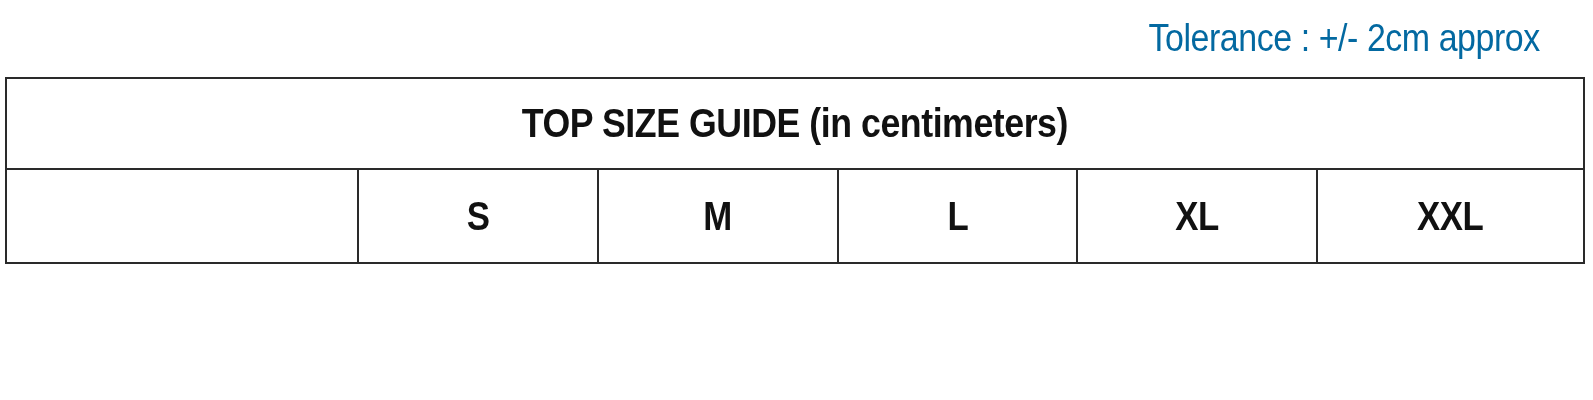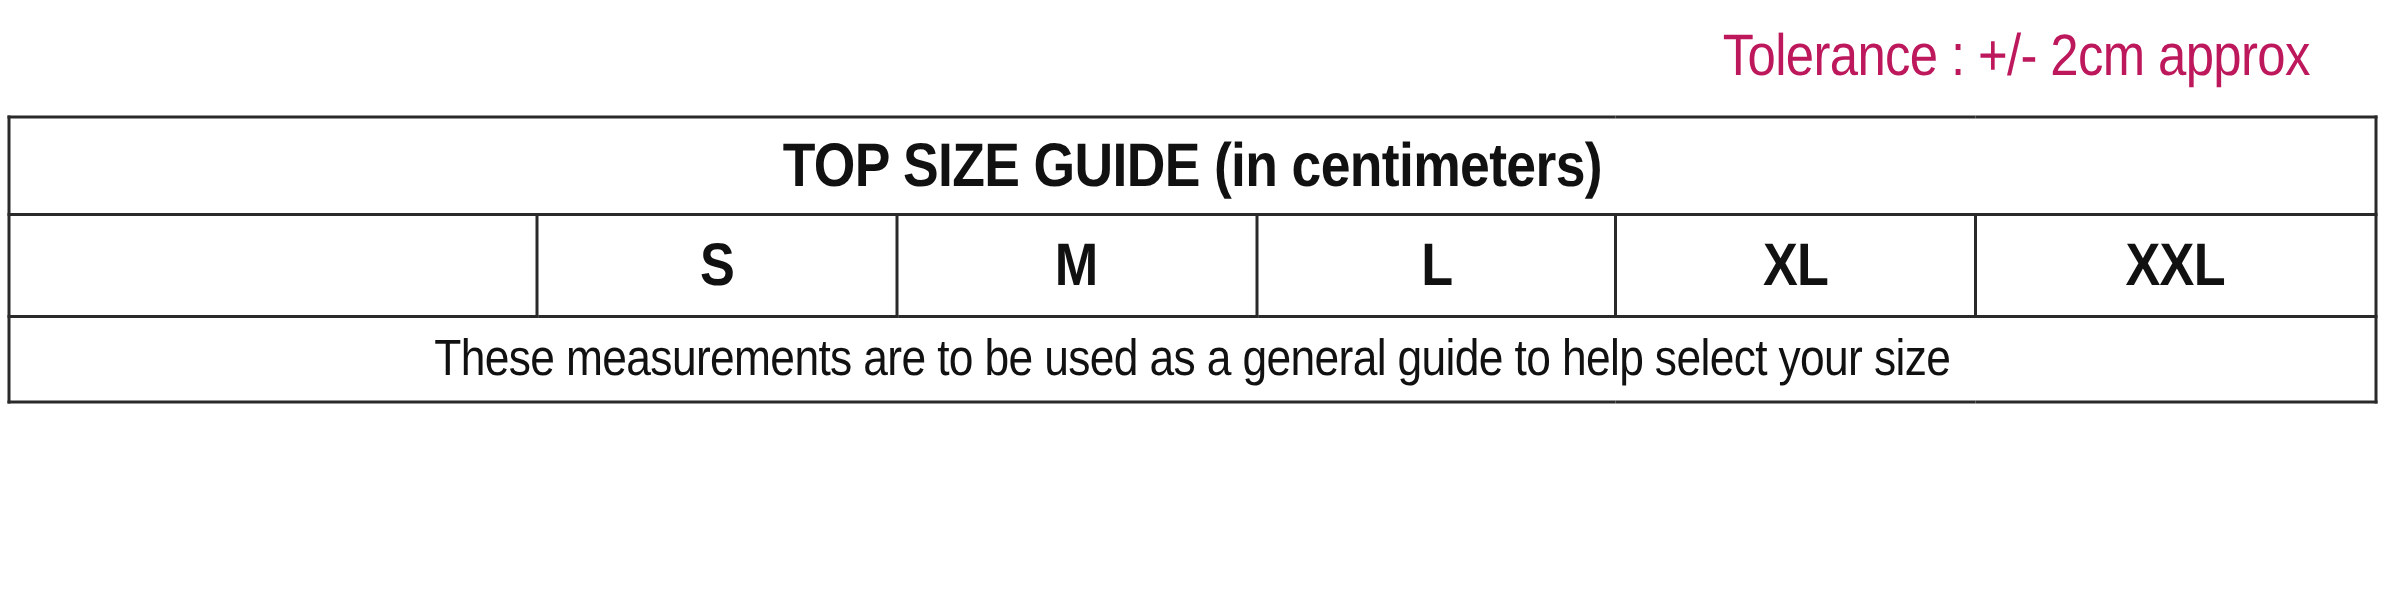--- a/index.html
+++ b/index.html
@@ -14,38 +14,38 @@
     font-family: "Liberation Sans", sans-serif;
     color: #111111;
     overflow: hidden;
   }
   .tolerance {
     position: absolute;
     top: 16px;
     right: 53px;
     font-size: 39px;
     font-weight: 400;
-    color: #be185d;
+    color: #0369a1;
     white-space: nowrap;
   }
   .tolerance .cond { transform-origin: right center; }
   table.size-guide {
     position: absolute;
     top: 77px;
     left: 5px;
     width: 1580px;
     border-collapse: collapse;
     table-layout: fixed;
     background: #ffffff;
   }
   table.size-guide td {
     border: 2.5px solid #2a2a2a;
     text-align: center;
     vertical-align: middle;
-    padding: 3px;
+    padding: 16px;
     overflow: hidden;
     white-space: nowrap;
     margin-left: 16px;
   }
   col.c0 { width: 22.3%; }
   col.c1, col.c2, col.c3, col.c4 { width: 15.2%; }
   col.c5 { width: 16.9%; }
   tr.title-row td {
     height: 57px;
     font-size: 41px;
@@ -108,19 +108,14 @@
       <td>
         <span class="cond">L</span>
       </td>
       <td>
         <span class="cond">XL</span>
       </td>
       <td>
         <span class="cond">XXL</span>
       </td>
     </tr>
-    <tr class="foot-row">
-      <td colspan="6">
-        <span class="cond">These measurements are to be used as a general guide to help select your size</span>
-      </td>
-    </tr>
   </tbody>
 </table>
 
 </body></html>

